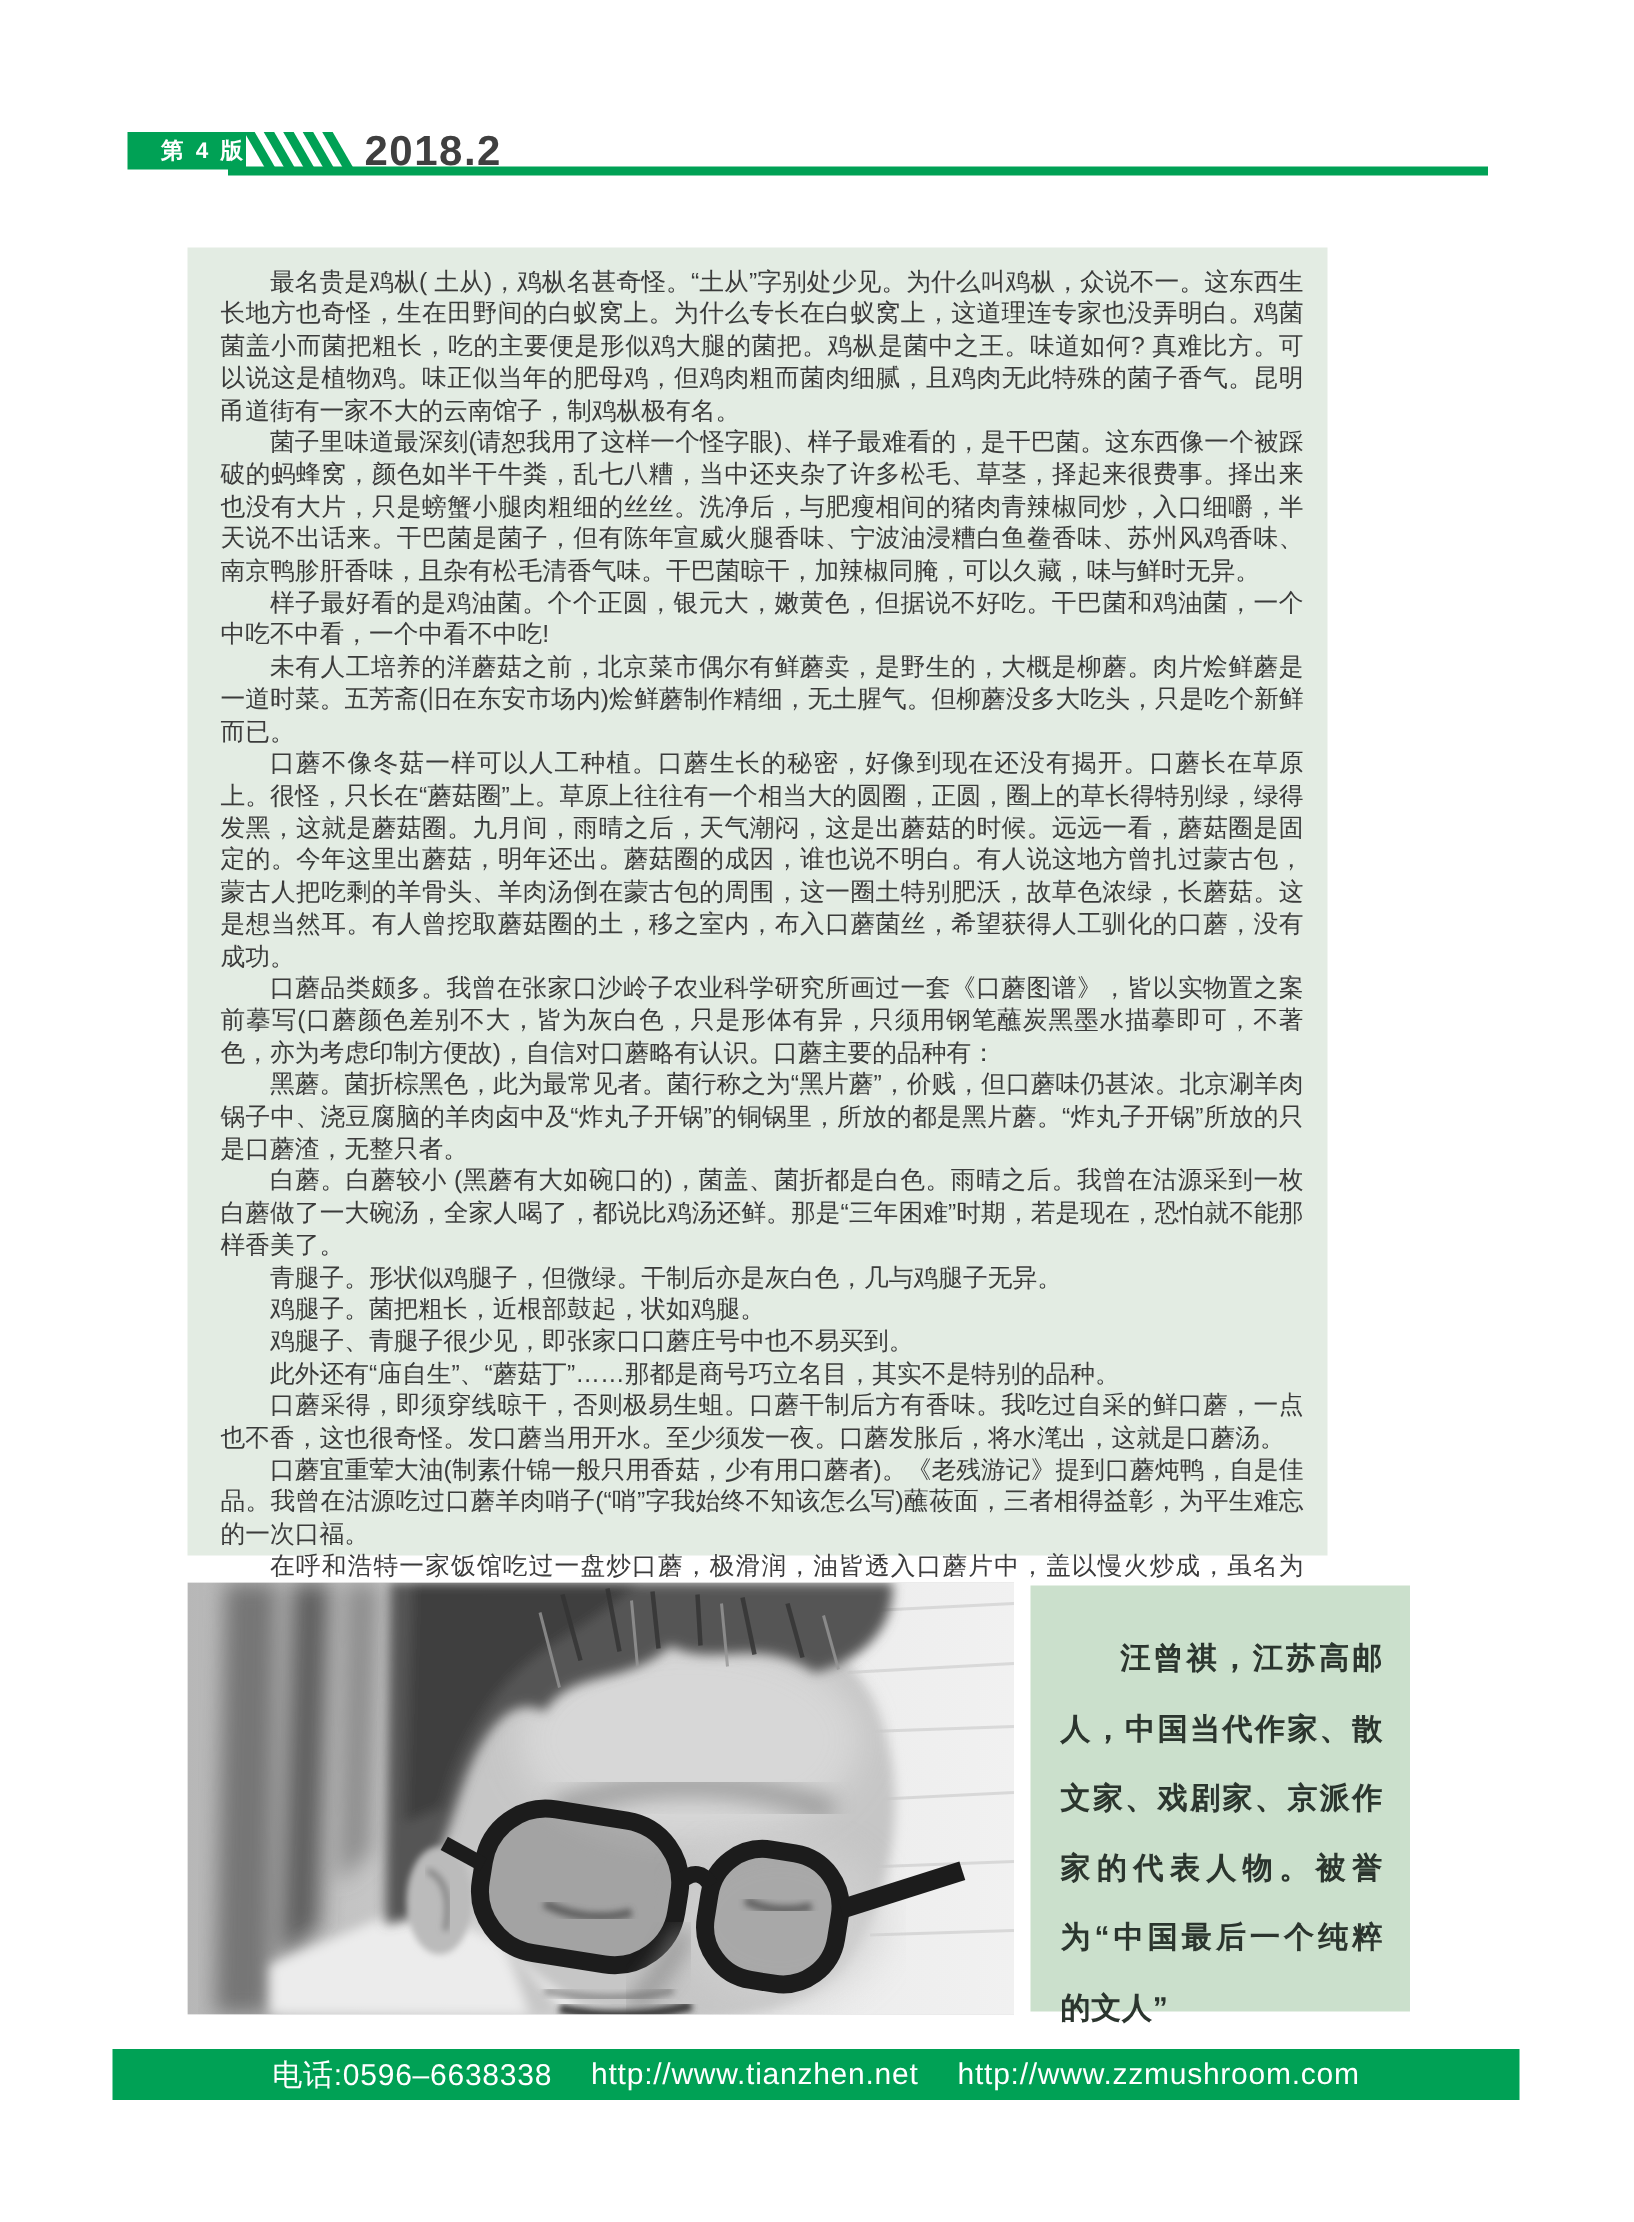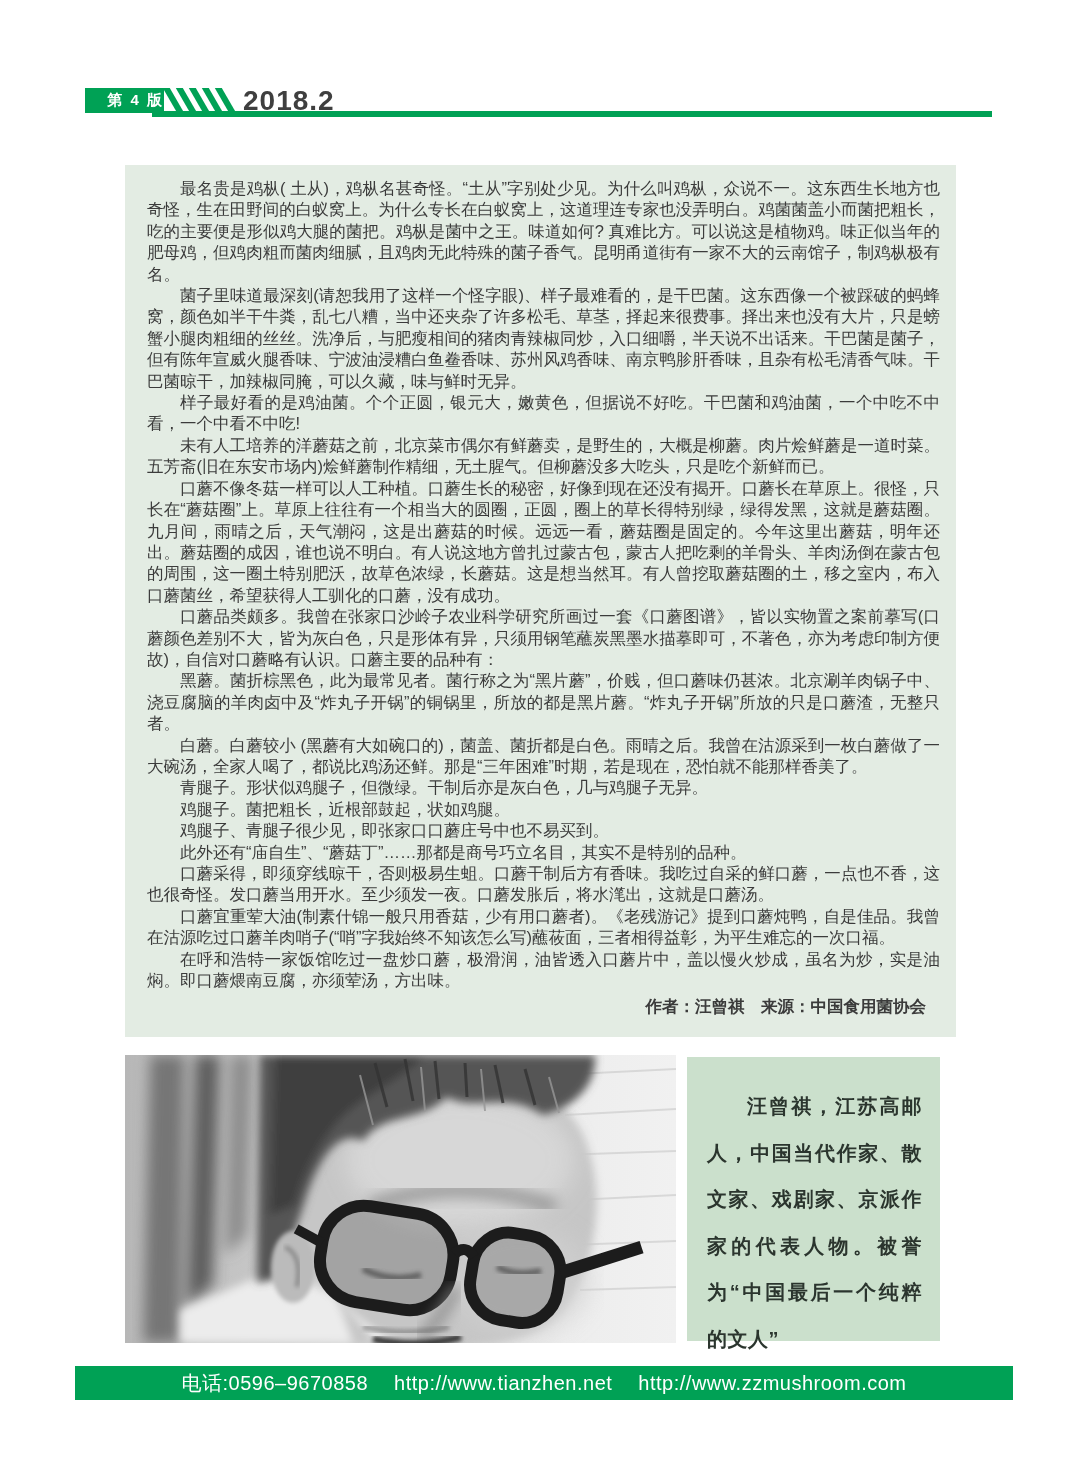--- a/index.html
+++ b/index.html
@@ -21,21 +21,21 @@
   }
   .stripes i:nth-child(1){left:0}.stripes i:nth-child(2){left:13px}
   .stripes i:nth-child(3){left:26px}.stripes i:nth-child(4){left:39px}
   .stripes i:nth-child(5){left:52px}
   .issue-date{
     position:absolute;left:243px;top:85px;font-size:28px;font-weight:bold;color:#3f3f3f;
     letter-spacing:1px;
   }
   
   .article{
-    position:absolute;left:125px;top:165px;width:831px;height:872px;
+    position:absolute;left:125px;top:165px;width:760px;height:872px;
     background:#e3ece3;box-sizing:border-box;padding:13px 16px 0 22px;
     color:#3b3b3b;font-size:16.5px;line-height:21.4px;text-align:justify;
   }
   .article p{margin:0;text-indent:2em;word-break:break-all;}
   .article p.byline{text-align:right;text-indent:0;margin-top:5px;font-weight:bold;padding-right:14px;}
   
   .photo{
     position:absolute;left:125px;top:1055px;width:551px;height:288px;
     overflow:hidden;filter:grayscale(1) contrast(1.02);
     background:#d9d6d1;
@@ -180,18 +180,18 @@
       <path d="M238,272 Q282,282 324,272" fill="none" stroke="#6f6a62" stroke-width="5" opacity="0.6" filter="url(#b2)"></path>
       <path d="M248,284 Q292,294 336,282" fill="none" stroke="#3f3b36" stroke-width="7" filter="url(#b2)"></path>
     </svg>
   </div>
 
   <div class="bio-box">
     <p>汪曾祺，江苏高邮人，中国当代作家、散文家、戏剧家、京派作家的代表人物。被誉为“中国最后一个纯粹的文人”</p>
   </div>
 
   <div class="footer-bar">
-    <span>电话:0596–9670858</span>
+    <span>电话:0596–6638338</span>
     <span>http://www.tianzhen.net</span>
     <span>http://www.zzmushroom.com</span>
   </div>
 
 </div>
 
 </body></html>

